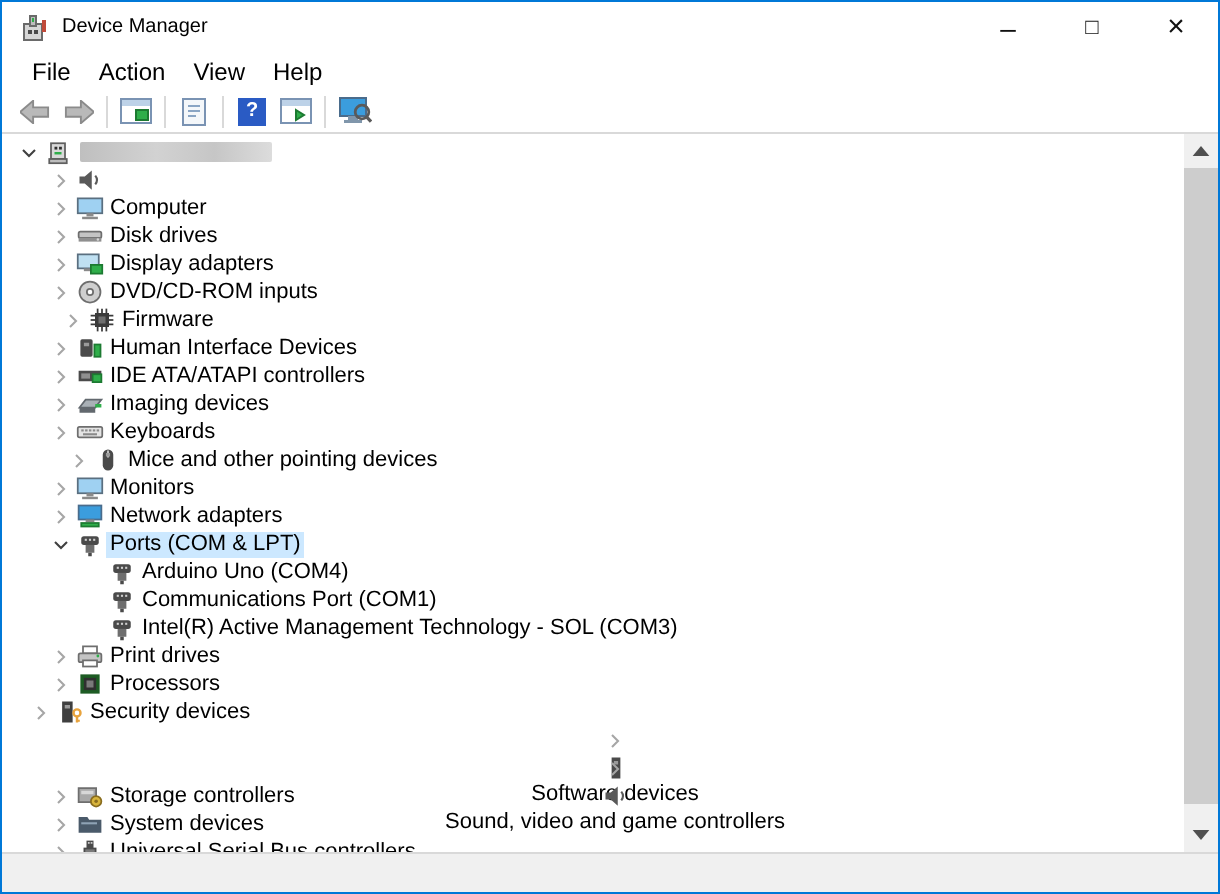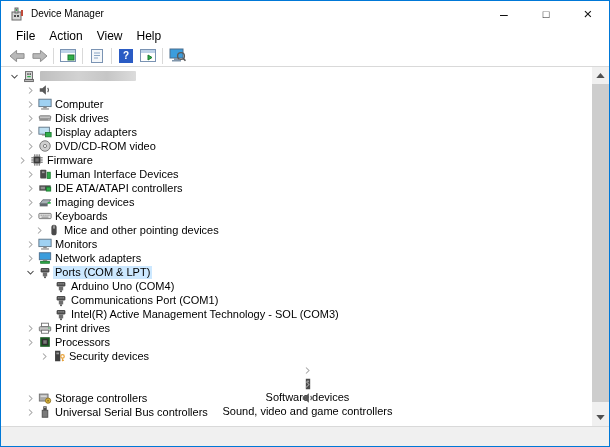--- a/index.html
+++ b/index.html
@@ -260,23 +260,23 @@
             <svg width="9" height="9" viewBox="0 0 12 12">
               <polyline points="4,2 8,6 4,10" fill="none" stroke="#a6a6a6" stroke-width="1.4"></polyline>
             </svg>
           </span>
           <span class="row-icon">
             <svg width="14" height="14" viewBox="0 0 16 16">
               <circle cx="8" cy="8" r="6" fill="#cfcfcf" stroke="#6e6e6e"></circle>
               <circle cx="8" cy="8" r="1.8" fill="#ffffff" stroke="#6e6e6e"></circle>
             </svg>
           </span>
-          <span class="row-label">DVD/CD-ROM video</span>
-        </div>
-        <div class="tree-row" style="padding-left: 14px; align-items: center;">
+          <span class="row-label">DVD/CD-ROM inputs</span>
+        </div>
+        <div class="tree-row" style="padding-left: 28px; align-items: center;">
           <span class="chev-box">
             <svg width="9" height="9" viewBox="0 0 12 12">
               <polyline points="4,2 8,6 4,10" fill="none" stroke="#a6a6a6" stroke-width="1.4"></polyline>
             </svg>
           </span>
           <span class="row-icon">
             <svg width="14" height="14" viewBox="0 0 16 16">
               <rect x="4" y="4" width="8" height="8" fill="#3a3a3a"></rect>
               <g stroke="#3a3a3a" stroke-width="1">
                 <line x1="5.5" y1="1.5" x2="5.5" y2="4"></line>
@@ -499,21 +499,21 @@
             </svg>
           </span>
           <span class="row-icon">
             <svg width="14" height="14" viewBox="0 0 16 16">
               <rect x="3.5" y="3.5" width="9" height="9" fill="#2f2f2f" stroke="#1d5c24" stroke-width="2"></rect>
               <rect x="6" y="6" width="4" height="4" fill="#7a7a7a"></rect>
             </svg>
           </span>
           <span class="row-label">Processors</span>
         </div>
-        <div class="tree-row" style="padding-left: 36px;">
+        <div class="tree-row" style="padding-left: 12px;">
           <span class="chev-box">
             <svg width="9" height="9" viewBox="0 0 12 12">
               <polyline points="4,2 8,6 4,10" fill="none" stroke="#a6a6a6" stroke-width="1.4"></polyline>
             </svg>
           </span>
           <span class="row-icon">
             <svg width="14" height="14" viewBox="0 0 16 16">
               <rect x="3.5" y="2" width="6" height="12" fill="#3f3f3f"></rect>
               <rect x="5" y="4" width="3" height="2" fill="#9a9a9a"></rect>
               <circle cx="12" cy="8.5" r="2" fill="none" stroke="#e8a33d" stroke-width="1.4"></circle>
@@ -568,20 +568,34 @@
           <span class="row-label">Storage controllers</span>
         </div>
         <div class="tree-row" style="padding-left: 22px;">
           <span class="chev-box">
             <svg width="9" height="9" viewBox="0 0 12 12">
               <polyline points="4,2 8,6 4,10" fill="none" stroke="#a6a6a6" stroke-width="1.4"></polyline>
             </svg>
           </span>
           <span class="row-icon">
             <svg width="14" height="14" viewBox="0 0 16 16">
+              <polygon points="1.5,4 6.5,4 7.5,5.5 14.5,5.5 14.5,13 1.5,13" fill="#4a5a6a"></polygon>
+              <rect x="3" y="7" width="9" height="1.2" fill="#8fa3b5"></rect>
+            </svg>
+          </span>
+          <span class="row-label">System devices</span>
+        </div>
+        <div class="tree-row" style="padding-left: 22px;">
+          <span class="chev-box">
+            <svg width="9" height="9" viewBox="0 0 12 12">
+              <polyline points="4,2 8,6 4,10" fill="none" stroke="#a6a6a6" stroke-width="1.4"></polyline>
+            </svg>
+          </span>
+          <span class="row-icon">
+            <svg width="14" height="14" viewBox="0 0 16 16">
               <rect x="6" y="1.5" width="4" height="4.5" fill="#4a4a4a"></rect>
               <rect x="6.8" y="2.3" width="1" height="1" fill="#cfcfcf"></rect>
               <rect x="8.4" y="2.3" width="1" height="1" fill="#cfcfcf"></rect>
               <rect x="4.8" y="6" width="6.4" height="8" fill="#7a7a7a" stroke="#4a4a4a"></rect>
             </svg>
           </span>
           <span class="row-label">Universal Serial Bus controllers</span>
         </div>
       </div>
     <div class="scrollbar">

